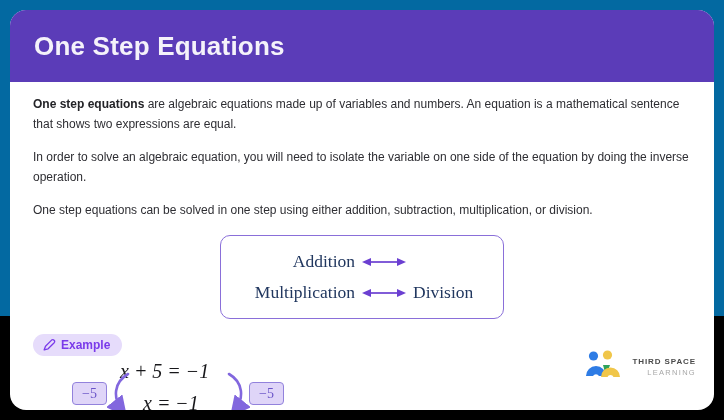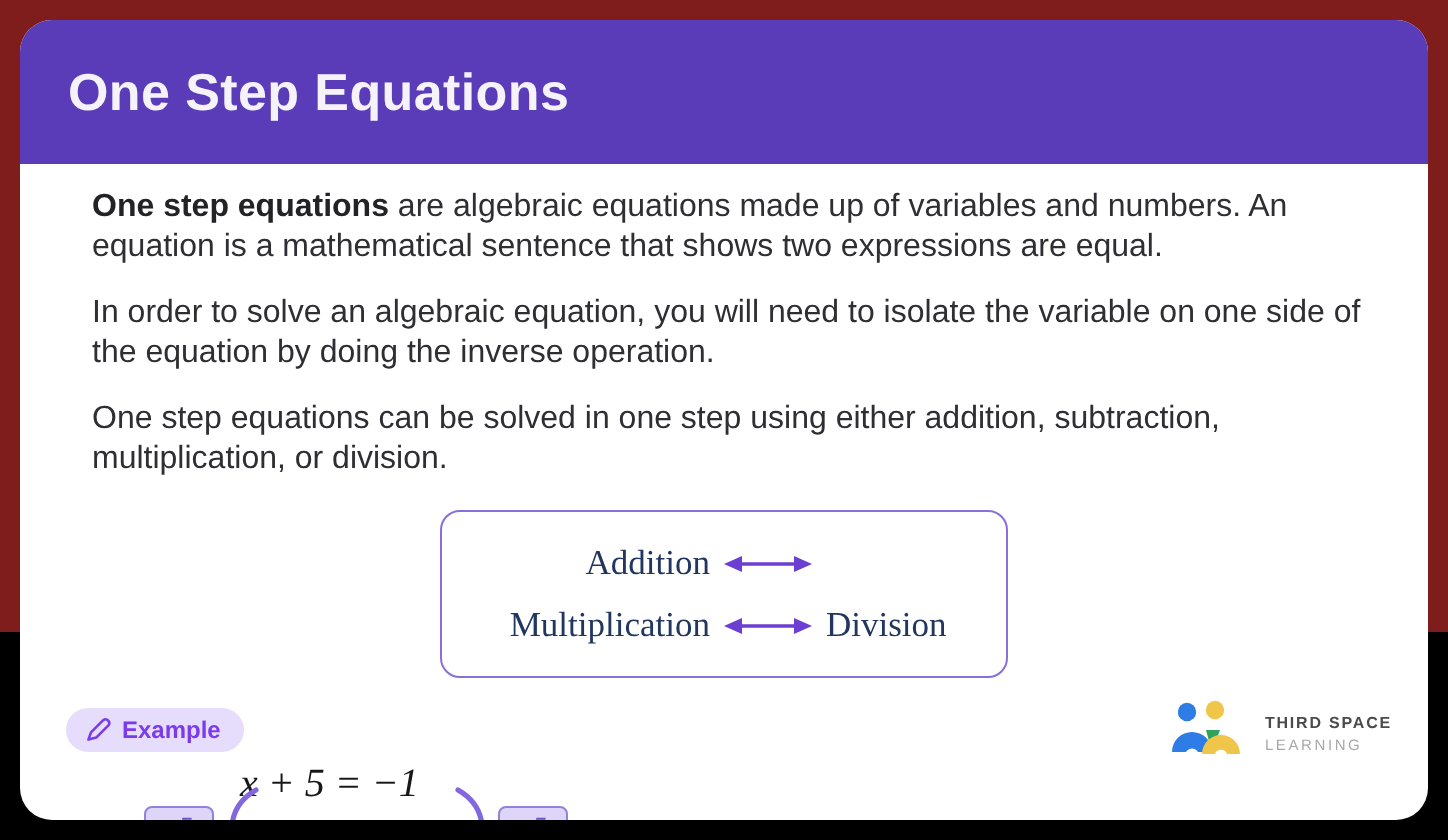--- a/index.html
+++ b/index.html
@@ -1,23 +1,23 @@
 <!DOCTYPE html>
 <html><head>
 <meta charset="utf-8">
 <style>
   html,body{margin:0;padding:0;}
   body{width:724px;height:420px;background:#000;font-family:"Liberation Sans",sans-serif;}
-  .stage{position:relative;width:724px;height:316px;background:#7f1d1d;}
+  .stage{position:relative;width:724px;height:316px;background:#0369a1;}
   .card{position:absolute;left:10px;top:10px;width:704px;height:400px;background:#ffffff;
         border-radius:16px;overflow:hidden;}
   .card-header{height:72px;background:#5B3CB8;display:flex;align-items:center;padding:0 24px;}
   .page-title{color:#F5F2FA;font-size:26px;font-weight:700;letter-spacing:0.2px;}
   .content{padding:12px 23px 0;}
-  .body-p{font-size:16px;line-height:20px;color:#2E2E33;margin:0 0 13px 13px;}
+  .body-p{font-size:12px;line-height:20px;color:#2E2E33;margin:0 0 13px 0;}
   .body-p b{font-weight:700;color:#232327;}
   .inverse-box{width:254px;margin:15px auto 0;border:1.6px solid #8A6FD9;border-radius:10px;
                padding:10px 14px;display:flex;flex-direction:column;justify-content:center;}
   .inverse-row{display:grid;grid-template-columns:120px 46px 1fr;align-items:center;column-gap:6px;
                height:31px;font-family:"Liberation Serif",serif;font-size:17.5px;color:#21375F;}
   .op-left{text-align:right;}
   .op-right{text-align:left;}
   .double-arrow{display:block;margin:0 auto;}
   .badge-row{margin-top:15px;}
   .example-badge{display:inline-flex;align-items:center;gap:5px;background:#E6DCFB;
@@ -32,21 +32,21 @@
           background:#DFD5F8;border:1.3px solid #9282DC;border-radius:4px;
           font-family:"Liberation Serif",serif;font-size:14px;color:#6A54C8;}
   .op-box-l{left:39px;top:22px;}
   .op-box-r{left:216px;top:22px;}
   .curve{position:absolute;top:10px;}
   .curve-l{left:74px;}
   .curve-r{left:191px;}
   .brand{position:absolute;right:18px;bottom:26px;display:flex;align-items:center;gap:7px;}
   .brand-text{display:flex;flex-direction:column;line-height:10px;}
   .brand-name{font-size:8px;font-weight:700;letter-spacing:0.9px;color:#4A4A4A;}
-  .brand-sub{font-size:7.5px;letter-spacing:1.3px;color:#A8A8A8;margin-top:1px;text-align:left;}
+  .brand-sub{font-size:7.5px;letter-spacing:1.3px;color:#A8A8A8;margin-top:1px;text-align:right;}
 </style>
 </head>
 <body>
 
 <div class="stage">
   <div class="card">
 
     <div class="card-header">
       <div class="page-title">One Step Equations</div>
     </div>

